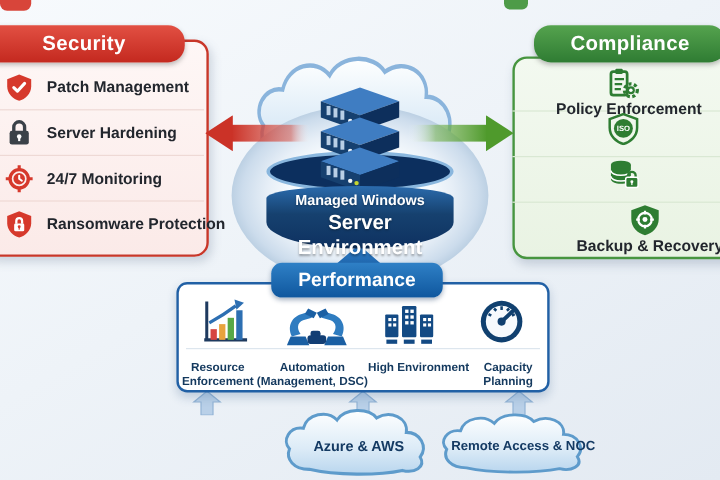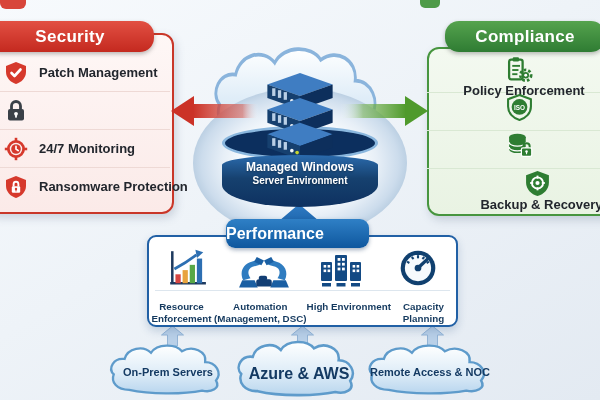--- a/index.html
+++ b/index.html
@@ -40,31 +40,31 @@
   .top-cloud{left:208px;top:42px;width:184px;height:104px;z-index:1;}
   .server-svg{left:252px;top:72px;width:96px;height:94px;z-index:5;}
 
   .cyl-rim{left:222px;top:126px;width:156px;height:34px;border-radius:50%;
     background:#0c2f5e;border:3px solid #8ab7de;box-sizing:border-box;z-index:4;}
   .cyl-body{left:222px;top:155px;width:156px;height:52px;
     border-radius:78px 78px 78px 78px/10px 10px 22px 22px;
     background:linear-gradient(180deg,#2b6bad 0%,#16416f 45%,#0e3160 100%);z-index:6;}
   .cyl-text{left:222px;top:160px;width:156px;z-index:7;text-align:center;color:#fff;font-weight:bold;line-height:1.25;text-shadow:0 1px 2px rgba(0,0,0,.35);}
   .cyl-text .l1{font-size:12px;}
-  .cyl-text .l2{font-size:10px;}
+  .cyl-text .l2{font-size:17px;}
 
   .arrow-left{left:171px;top:96px;width:88px;height:30px;z-index:3;}
   .arrow-right{left:340px;top:96px;width:88px;height:30px;z-index:3;}
   .arrow-up-center{left:279px;top:204px;width:40px;height:34px;z-index:3;}
 
   
   .perf-panel{left:147px;top:235px;width:307px;height:88px;background:#fff;
     border:2.5px solid #2160a5;border-radius:9px;box-shadow:0 4px 8px rgba(40,80,130,.22);z-index:4;}
   .perf-header{left:226px;top:219px;width:143px;height:29px;background:linear-gradient(180deg,#2f80c6,#0f579e);
-    border-radius:9px;color:#fff;font-weight:bold;font-size:16px;display:flex;align-items:center;justify-content:flex-start;
+    border-radius:9px;color:#fff;font-weight:bold;font-size:16px;display:flex;align-items:center;justify-content:center;
     box-shadow:0 2px 4px rgba(30,60,100,.4);z-index:8;}
   .perf-grid{position:absolute;left:0;top:8px;width:100%;display:flex;}
   .perf-cell{flex:1 1 25%;display:flex;flex-direction:column;align-items:center;}
   .perf-icon{height:44px;display:flex;align-items:flex-end;justify-content:center;}
   .perf-divider{position:absolute;left:6px;right:6px;top:53px;border-top:1px solid #dde6ee;}
   .perf-label{margin-top:8px;text-align:center;font-size:9.8px;font-weight:bold;color:#14395e;line-height:1.2;white-space:nowrap;}
 
   
   .up-arrow{width:27px;height:20px;z-index:2;}
   .cloud{z-index:2;}
@@ -182,20 +182,21 @@
     </div>
     <div class="item-row">
       <span class="item-icon">
         <svg width="24" height="24" viewBox="0 0 24 24">
             <path d="M7.5 11 V7 a4.5 4.5 0 0 1 9 0 V11" stroke="#3a4148" stroke-width="2.8" fill="none"></path>
             <rect x="4" y="10" width="16" height="11.5" rx="2" fill="#3a4148"></rect>
             <circle cx="12" cy="14.8" r="1.9" fill="#fff"></circle>
             <rect x="11.1" y="15.2" width="1.8" height="3.4" fill="#fff"></rect>
           </svg>
       </span>
+      <span class="item-label">Server Hardening</span>
     </div>
     <div class="item-row">
       <span class="item-icon">
         <svg width="24" height="24" viewBox="0 0 24 24">
             <circle cx="12" cy="12" r="7.6" fill="none" stroke="#d6392c" stroke-width="2.8"></circle>
             <line x1="12" y1="0.8" x2="12" y2="4.6" stroke="#d6392c" stroke-width="2.6"></line>
             <line x1="12" y1="19.4" x2="12" y2="23.2" stroke="#d6392c" stroke-width="2.6"></line>
             <line x1="0.8" y1="12" x2="4.6" y2="12" stroke="#d6392c" stroke-width="2.6"></line>
             <line x1="19.4" y1="12" x2="23.2" y2="12" stroke="#d6392c" stroke-width="2.6"></line>
             <circle cx="12" cy="12" r="4.8" fill="#d6392c"></circle>
@@ -390,34 +391,28 @@
   <svg class="abs up-arrow" style="left:159px;top:326px;" viewBox="0 0 26 20">
       <polygon points="13,0 24,9 18,9 18,20 8,20 8,9 2,9" fill="#b9d0e8" stroke="#93b4d6" stroke-width="1"></polygon>
     </svg>
   <svg class="abs up-arrow" style="left:289px;top:326px;" viewBox="0 0 26 20">
       <polygon points="13,0 24,9 18,9 18,20 8,20 8,9 2,9" fill="#b9d0e8" stroke="#93b4d6" stroke-width="1"></polygon>
     </svg>
   <svg class="abs up-arrow" style="left:419px;top:326px;" viewBox="0 0 26 20">
       <polygon points="13,0 24,9 18,9 18,20 8,20 8,9 2,9" fill="#b9d0e8" stroke="#93b4d6" stroke-width="1"></polygon>
     </svg>
 
-  <div class="abs cloud" style="left:106px;top:342px;width:124px;height:54px;">
-    <svg width="100%" height="100%" viewBox="0 0 160 70" preserveAspectRatio="none">
-      <path d="M30,62 C14,62 6,52 10,42 C2,34 10,20 24,22 C28,8 48,4 58,14 C66,2 90,2 98,12 C112,4 130,12 128,26 C142,26 150,40 142,50 C148,60 136,66 124,63 C100,68 56,68 30,62 Z" fill="url(#cg)" stroke="#5e9bcb" stroke-width="3"></path>
-    </svg>
-    <div class="cloud-label" style="top:24px;">On-Prem Servers</div>
-  </div>
 
   <div class="abs cloud" style="left:233px;top:338px;width:132px;height:60px;">
     <svg width="100%" height="100%" viewBox="0 0 160 70" preserveAspectRatio="none">
       <path d="M30,62 C14,62 6,52 10,42 C2,34 10,20 24,22 C28,8 48,4 58,14 C66,2 90,2 98,12 C112,4 130,12 128,26 C142,26 150,40 142,50 C148,60 136,66 124,63 C100,68 56,68 30,62 Z" fill="url(#cg)" stroke="#5e9bcb" stroke-width="3"></path>
     </svg>
-    <div class="cloud-label" style="top:27px;font-size:16px;">Azure &amp; AWS</div>
+    <div class="cloud-label" style="top:27px;font-size:12px;">Azure &amp; AWS</div>
   </div>
 
   <div class="abs cloud" style="left:364px;top:342px;width:132px;height:54px;">
     <svg width="100%" height="100%" viewBox="0 0 160 70" preserveAspectRatio="none">
       <path d="M30,62 C14,62 6,52 10,42 C2,34 10,20 24,22 C28,8 48,4 58,14 C66,2 90,2 98,12 C112,4 130,12 128,26 C142,26 150,40 142,50 C148,60 136,66 124,63 C100,68 56,68 30,62 Z" fill="url(#cg)" stroke="#5e9bcb" stroke-width="3"></path>
     </svg>
-    <div class="cloud-label" style="top:24px;">Remote Access &amp; NOC</div>
+    <div class="cloud-label" style="top:24px;text-align:right;">Remote Access &amp; NOC</div>
   </div>
 
 </div>
 
 </body></html>

